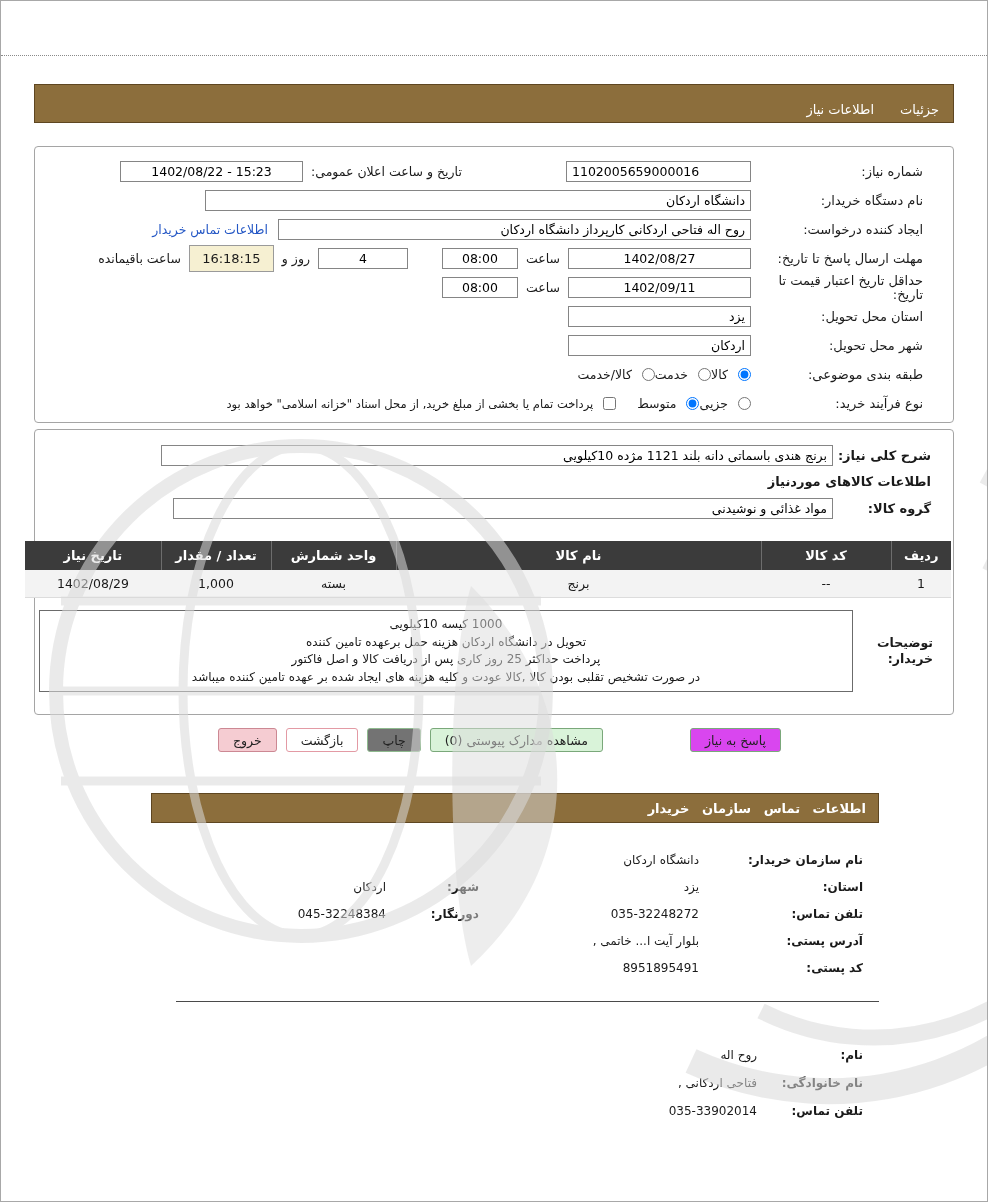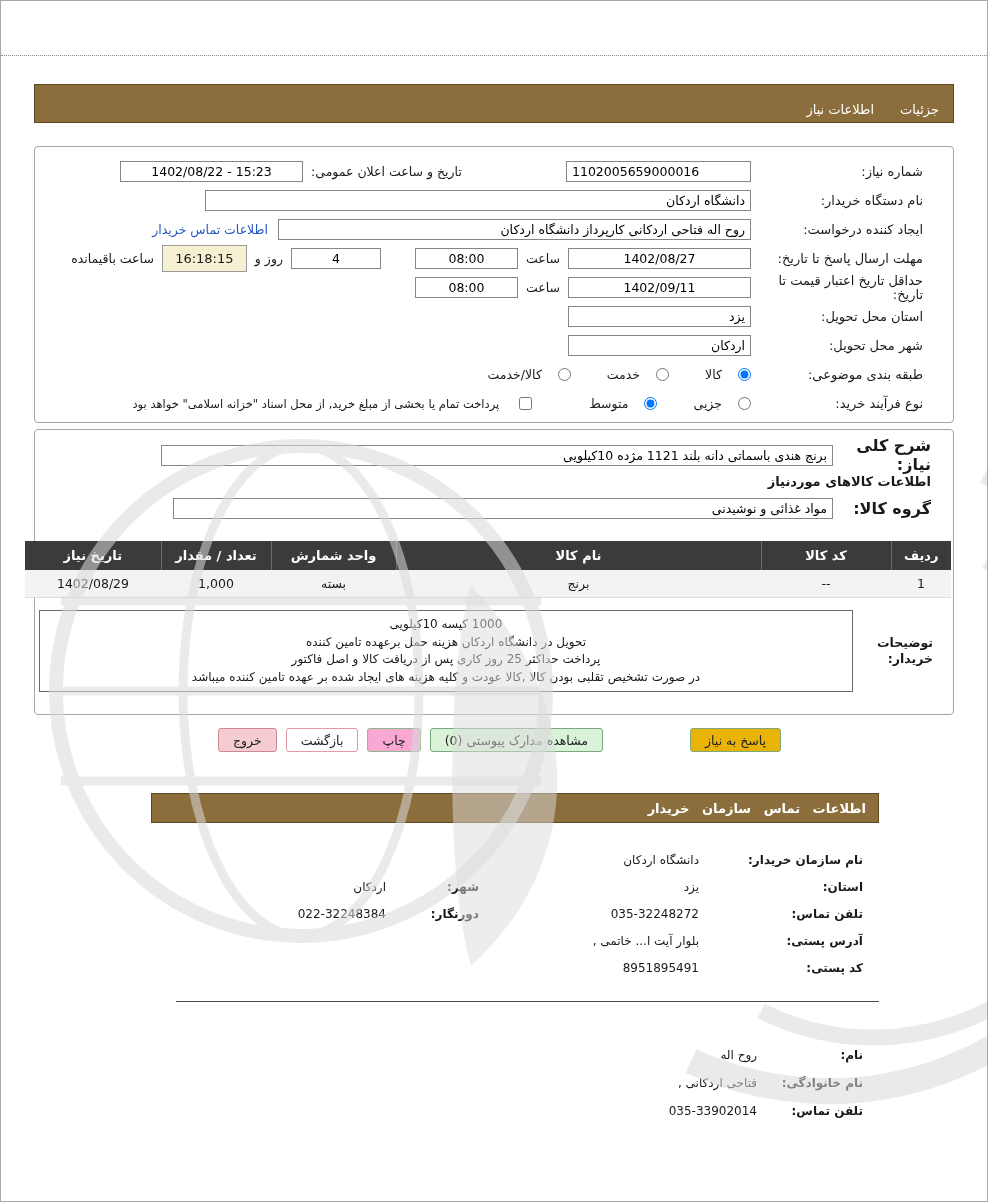--- a/index.html
+++ b/index.html
@@ -23,49 +23,49 @@
   .panel{position:absolute;right:33px;left:33px;border:1px solid #a5a5a5;border-radius:4px;background:#fff;box-sizing:border-box;z-index:1;}
   .panel1{top:145px;height:277px;padding-top:10px;}
   .panel2{top:428px;height:286px;padding-top:12px;}
   .row{display:flex;align-items:center;height:29px;}
   .f-lbl{flex:0 0 202px;width:202px;padding:0 30px 0 6px;box-sizing:border-box;
          text-align:right;font-size:13px;line-height:14px;color:#1b1b1b;}
   .plain-lbl{font-size:12.5px;margin:17px 8px;white-space:nowrap;}
   .inp{height:21px;border:1px solid #858585;background:#fff;font-size:12.5px;
        padding:0 5px;box-sizing:border-box;font-family:inherit;color:#000;direction:rtl;}
   .inp.ltr{direction:ltr;text-align:center;}
-  .w183{width:183px;} .w185{width:185px;} .w85{width:103px;text-align:center;} .w90{width:90px;}
+  .w183{width:183px;} .w185{width:185px;} .w85{width:76px;text-align:center;} .w90{width:90px;}
   .w-wide{width:546px;} .w-creator{width:473px;} .w-desc{width:672px;} .w-group{width:660px;}
   .spacer{flex:1;}
   .link{color:#2457c5;font-size:12.5px;margin-right:10px;text-decoration:none;cursor:pointer;white-space:nowrap;}
   .countdown{width:85px;height:27px;background:#f6f0d2;border:1px solid #9a9a9a;
              display:flex;align-items:center;justify-content:center;font-size:13px;direction:ltr;box-sizing:border-box;}
-  .radio,.chk{display:flex;gap:16px;font-size:12.5px;margin-left:36px;white-space:nowrap;}
+  .radio,.chk{display:flex;gap:10px;font-size:12.5px;white-space:nowrap;}
   .radio input,.chk input{margin:0;}
-  .chk-note{display:flex;align-items:center;gap:16px;font-size:11.5px;margin-right:18px;white-space:nowrap;justify-content:center;}
-  .b-lbl{font-weight:bold;font-size:16px;}
+  .chk-note{display:flex;align-items:center;gap:6px;font-size:11.5px;margin-right:18px;white-space:nowrap;justify-content:center;}
+  .b-lbl{font-weight:bold;font-size:13px;}
   .p2-row{display:flex;align-items:center;height:26px;}
   .p2-lbl{flex:0 0 120px;width:120px;padding:0 22px 0 4px;box-sizing:border-box;text-align:right;}
   .p2-heading{padding:6px 22px 6px 0;font-weight:bold;font-size:13px;}
   table.items{border-collapse:collapse;table-layout:fixed;width:926px;margin:20px 2px 0 auto;direction:rtl;}
   table.items th{background:#3b3b3b;color:#fff;font-size:13px;font-weight:bold;height:27px;
                  border-left:1px solid #6d6d6d;text-align:center;}
   table.items th:last-child{border-left:none;}
   table.items td{background:#f3f3f3;font-size:12.5px;height:25px;text-align:center;border-bottom:1px solid #dcdcdc;}
   .notes-row{display:flex;margin-top:12px;align-items:center;}
   .notes-lbl{flex:0 0 100px;width:100px;padding:0 20px 0 4px;box-sizing:border-box;text-align:right;
              font-weight:bold;font-size:12.5px;line-height:16px;}
   .notes-lbl span{display:block;}
   .notes-box{flex:1;margin-left:4px;border:1px solid #6b6b6b;background:#fff;min-height:76px;
              text-align:center;font-size:12px;line-height:17.5px;padding:5px 10px;box-sizing:border-box;}
   .actions{position:absolute;top:727px;left:0;right:0;display:flex;justify-content:center;gap:9px;z-index:1;}
   .btn{height:24px;padding:0 14px;font-size:12.5px;border-radius:3px;font-family:inherit;cursor:pointer;color:#222;}
-  .btn-respond{background:#eab308;border:1px solid #7aa87a;margin-left:78px;text-align:center;}
+  .btn-respond{background:#d946ef;border:1px solid #7aa87a;margin-left:78px;text-align:center;}
   .btn-docs{background:#d9f3d9;border:1px solid #7aa87a;}
-  .btn-print{background:#f9a8d4;border:1px solid #8fba8f;}
+  .btn-print{background:#737373;border:1px solid #8fba8f;}
   .btn-back{background:#ffffff;border:1px solid #e39aa4;}
   .btn-exit{background:#f5ccd2;border:1px solid #cc8893;margin-left:11px;}
   .contact{position:absolute;top:845px;right:108px;left:150px;z-index:1;}
   .c-row{display:flex;align-items:center;height:27px;font-size:12px;}
   .c-lbl{flex:0 0 150px;width:150px;padding-left:4px;padding-right:16px;box-sizing:border-box;text-align:right;font-weight:bold;}
   .c-val{flex:0 0 250px;width:250px;padding-right:30px;box-sizing:border-box;text-align:right;}
   .c-lbl2{flex:0 0 75px;width:75px;box-sizing:border-box;text-align:right;font-weight:bold;}
   .c-val2{flex:0 0 160px;width:160px;padding-right:18px;box-sizing:border-box;text-align:right;}
   .hr2{position:absolute;top:1000px;right:108px;left:175px;border-top:1px solid #4a4a4a;z-index:1;}
   .requester{position:absolute;top:1018px;right:108px;left:150px;z-index:1;}
@@ -261,21 +261,21 @@
   <div class="c-row">
     <div class="c-lbl">استان:</div>
     <div class="c-val">یزد</div>
     <div class="c-lbl2">شهر:</div>
     <div class="c-val2">اردکان</div>
   </div>
   <div class="c-row">
     <div class="c-lbl">تلفن تماس:</div>
     <div class="c-val"><span class="ltrtxt">035-32248272</span></div>
     <div class="c-lbl2">دورنگار:</div>
-    <div class="c-val2"><span class="ltrtxt">022-32248384</span></div>
+    <div class="c-val2"><span class="ltrtxt">045-32248384</span></div>
   </div>
   <div class="c-row">
     <div class="c-lbl">آدرس پستی:</div>
     <div class="c-val">بلوار آیت ا... خاتمی ,</div>
   </div>
   <div class="c-row">
     <div class="c-lbl">کد پستی:</div>
     <div class="c-val"><span class="ltrtxt">8951895491</span></div>
   </div>
 </div>

